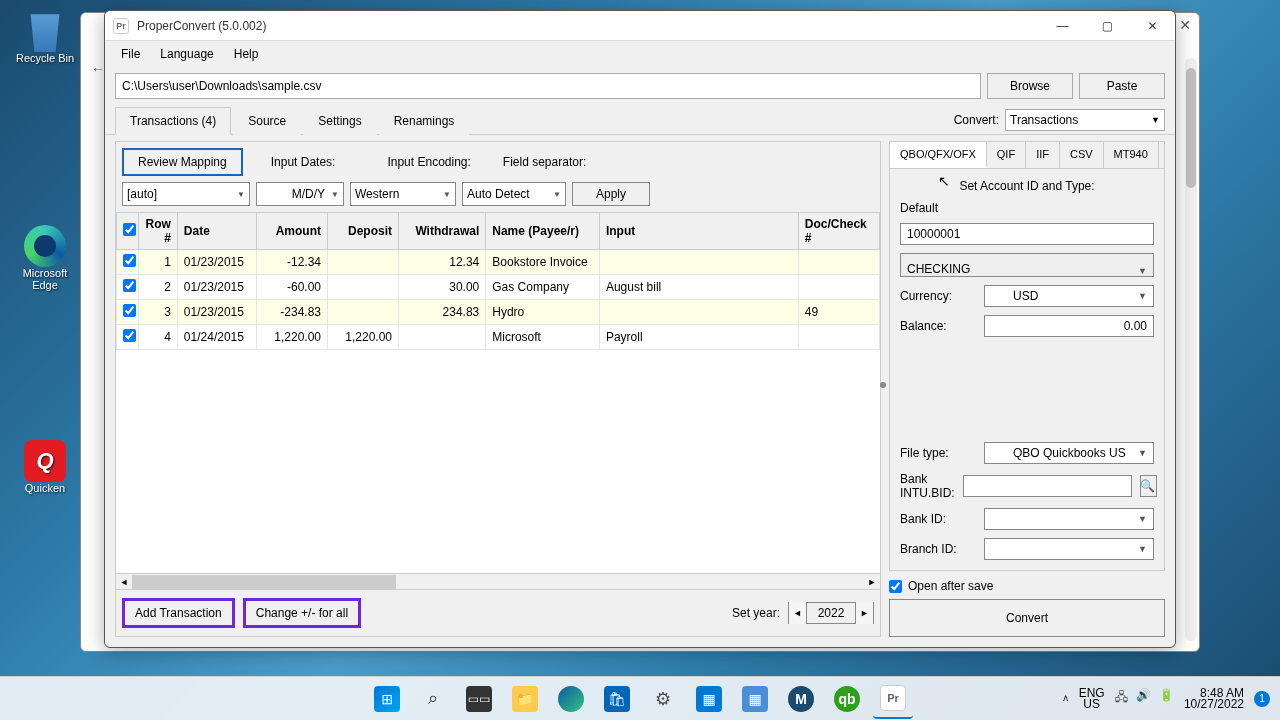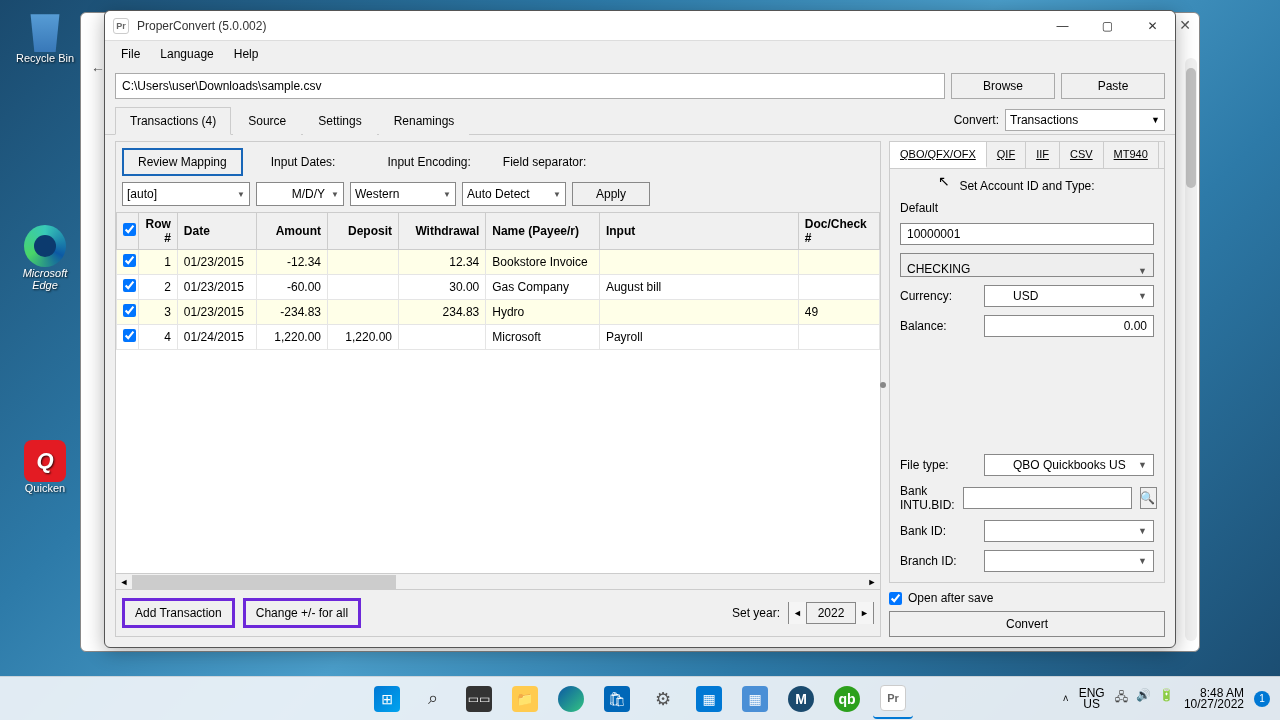--- a/index.html
+++ b/index.html
@@ -2,21 +2,21 @@
 <html><head>
 <meta charset="utf-8">
 <style>
 * { box-sizing: border-box; margin: 0; padding: 0; font-family: 'Segoe UI', Tahoma, sans-serif; font-size: 12px; }
 body { width: 1280px; height: 720px; background: linear-gradient(135deg, #1a4a6e 0%, #2d7aa8 30%, #4a9dc9 50%, #2d7aa8 70%, #1a4a6e 100%); overflow: hidden; position: relative; }
 
 
 .desktop-icon { position: absolute; width: 70px; text-align: center; color: white; text-shadow: 1px 1px 2px rgba(0,0,0,0.8); cursor: pointer; }
 .desktop-icon .label { font-size: 11px; }
 .recycle-icon { top: 10px; left: 10px; }
-.edge-icon { top: 225px; left: 10px; font-style: italic; }
+.edge-icon { top: 225px; left: 10px; }
 .quicken-icon { top: 440px; left: 10px; }
 
 
 .bg-window { position: absolute; top: 12px; left: 80px; width: 1120px; height: 640px; background: #fff; border: 1px solid #888; border-radius: 6px; }
 .bg-scrollbar { position: absolute; top: 45px; right: 2px; width: 12px; bottom: 10px; background: #f0f0f0; border-radius: 6px;}
 .bg-scrollbar .thumb { position: absolute; top: 10px; left: 1px; right: 1px; height: 120px; background: #c0c0c0; border-radius: 5px; }
 .bg-window .bg-close { position: absolute; top:4px; right:8px; color:#555; font-size:14px; }
 .bg-window .bg-dots { position: absolute; top:46px; right:22px; color:#555; font-size:14px; letter-spacing:2px; }
 .bg-window .bg-back { position: absolute; top:46px; left:10px; color:#555; font-size:14px; }
 
@@ -30,21 +30,21 @@
 .titlebar .win-btns { display: flex; }
 .titlebar .win-btn { width: 45px; height: 30px; display: flex; align-items: center; justify-content: center; color: #333; cursor: pointer; }
 
 
 .menubar { height: 26px; display: flex; align-items: center; padding: 0 6px; background: #f0f0f0; }
 .menubar .menu-item { padding: 3px 10px; cursor: pointer; }
 
 
 .path-row { display: flex; align-items: center; padding: 6px 10px; gap: 6px; }
 .path-row input { flex: 1; height: 26px; padding: 0 6px; border: 1px solid #aaa; background: #fff; }
-.path-row .btn { width: 104px; height: 26px; border: 1px solid #aaa; background: #f0f0f0; cursor: pointer; }
+.path-row .btn { width: 86px; height: 26px; border: 1px solid #aaa; background: #f0f0f0; cursor: pointer; }
 
 
 .tabs-row { display: flex; align-items: center; padding: 0 10px; border-bottom: 1px solid #ccc; position: relative; height: 30px; }
 .main-tabs { display: flex; }
 .main-tabs .tab { padding: 6px 14px; border: 1px solid #ccc; border-bottom: none; margin-right: 2px; cursor: pointer; background: #f0f0f0; position: relative; top: 1px; }
 .main-tabs .tab.active { background: #f0f0f0; border-bottom: 1px solid #f0f0f0; font-weight: normal; }
 .main-tabs .tab:not(.active) { border: 1px solid transparent; }
 .convert-label { margin-left: auto; margin-right: 6px; }
 .convert-select { width: 160px; height: 22px; border: 1px solid #aaa; background: #fff; padding: 0 4px; cursor: pointer; display: flex; align-items: center; justify-content: space-between; }
 .convert-select .chev { font-size: 9px; }
@@ -93,35 +93,35 @@
 
 
 .left-bottom { display: flex; align-items: center; padding: 8px 6px; gap: 8px; border-top: 1px solid #ccc; }
 .left-bottom .btn2 { border: 3px solid #6d28d9; background: #f0f0f0; padding: 5px 10px; cursor: pointer; }
 .year-spin { display: flex; align-items: center; border: 1px solid #888; height: 22px; }
 .year-spin .yb { width: 18px; height: 22px; display: flex; align-items: center; justify-content: center; cursor: pointer; background: #f5f5f5; font-size: 9px; border-right: 1px solid #888; }
 .year-spin .yb:last-child { border-left: 1px solid #888; border-right: none; }
 .year-spin .yv { width: 48px; text-align: center; }
 
 
-.format-tabs { display: flex; border: 1px solid #ccc; border-bottom: none; text-decoration: underline; }
+.format-tabs { display: flex; border: 1px solid #ccc; border-bottom: none; }
 .format-tabs .ftab { flex: none; padding: 6px 10px; border-right: 1px solid #ccc; cursor: pointer; font-size: 11px; white-space: nowrap; }
 .format-tabs .ftab.active { border-bottom: 2px solid #fff; background: #fff; }
 .right-body { border: 1px solid #ccc; padding: 10px; background: #f0f0f0; flex: 1; display: flex; flex-direction: column; gap: 8px; position: relative; }
 .right-body .cursor { position: absolute; top: 4px; left: 48px; font-size: 14px; pointer-events: none; }
 .field-row { display: flex; align-items: center; gap: 8px; }
 .field-row .fl { width: 76px; }
 .field-row .fi { flex: 1; height: 22px; border: 1px solid #888; background: #fff; padding: 0 6px; }
 .field-row .fi.sel { display: flex; align-items: center; justify-content: space-between; cursor: pointer; padding-left: 28px; }
 .field-row .fi.num { text-align: right; }
 .spacer { flex: 1; }
 .search-btn { width: 32px; height: 22px; border: 1px solid #888; display: flex; align-items: center; justify-content: center; cursor: pointer; background: #f0f0f0; }
 .open-row { display: flex; align-items: center; gap: 6px; margin-top: 8px; }
 .open-row input { cursor: pointer; }
-.convert-btn { height: 26px; border: 1px solid #888; background: #f0f0f0; cursor: pointer; margin-top: 6px; }
+.convert-btn { height: 38px; border: 1px solid #888; background: #f0f0f0; cursor: pointer; margin-top: 6px; }
 
 
 .splitter-dot { position: absolute; top: 240px; right: -6px; width: 6px; height: 6px; border-radius: 50%; background: #888; }
 
 
 .taskbar { position: absolute; bottom: 0; left: 0; right: 0; height: 44px; background: rgba(240,244,249,0.92); border-top: 1px solid rgba(0,0,0,0.1); display: flex; align-items: center; }
 .taskbar .center-icons { position: absolute; left: 50%; transform: translateX(-50%); display: flex; gap: 6px; }
 .taskbar .ticon { width: 40px; height: 40px; display: flex; align-items: center; justify-content: center; cursor: pointer; border-radius: 4px; }
 .taskbar .ticon.active { border-bottom: 2px solid #0078d4; }
 .taskbar .tray { position: absolute; right: 10px; display: flex; align-items: center; gap: 10px; }

